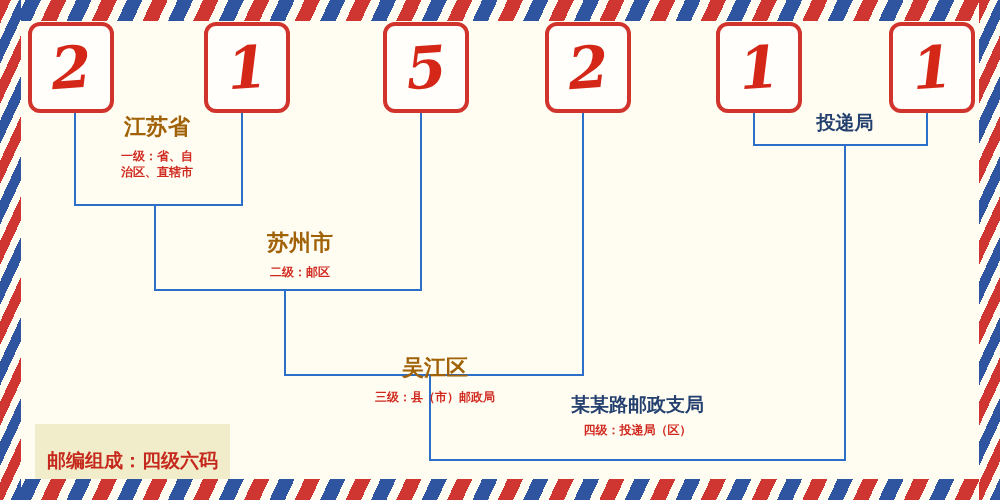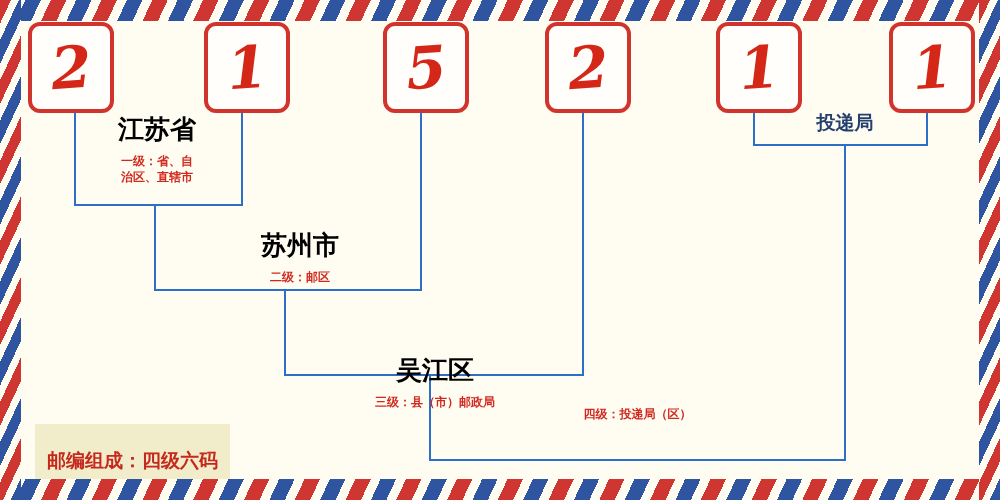--- a/index.html
+++ b/index.html
@@ -46,28 +46,28 @@
     color:#d42718;
     transform:rotate(-4deg);
   }
 
   
   svg.connectors { position:absolute; left:0; top:0; z-index:1; }
   svg.connectors polyline { fill:none; stroke:#2b6fc9; stroke-width:2; }
 
   
   .lbl { position:absolute; text-align:center; z-index:2; }
-  .lbl .name { color:#000000; font-weight:bold; font-size:26px; display:block; }
+  .lbl .name { color:#a16207; font-weight:bold; font-size:22px; display:block; }
   .lbl .desc { color:#d02a20; font-weight:bold; font-size:12px; line-height:1.35; margin-top:6px; display:block; }
   .lbl.navy .name { color:#24406e; font-size:19px; }
   .lbl-province { left:62px;  top:112px; width:190px; }
   .lbl-city     { left:205px; top:228px; width:190px; }
   .lbl-district { left:295px; top:313px; width:280px;margin-top:40px; }
   .lbl-branch   { left:495px; top:392px; width:285px; }
-  .lbl-branch .desc { margin-top:14px; }
+  .lbl-branch .desc { margin-top:4px; }
   .lbl-delivery { left:765px; top:110px; width:160px;font-family:Liberation Serif, serif; }
 
   
   .badge {
     position:absolute; left:35px; top:424px;
     background:#f1ecc9;
     color:#c5281c; font-weight:bold; font-size:19px;
     padding:24px 12px;
     z-index:2;
   }
@@ -119,20 +119,21 @@
   <span class="name">苏州市</span>
   <span class="desc">二级：邮区</span>
 </div>
 
 <div class="lbl lbl-district">
   <span class="name">吴江区</span>
   <span class="desc">三级：县（市）邮政局</span>
 </div>
 
 <div class="lbl lbl-branch navy">
+  <span class="name">某某路邮政支局</span>
   <span class="desc">四级：投递局（区）</span>
 </div>
 
 <div class="lbl lbl-delivery navy">
   <span class="name">投递局</span>
 </div>
 
 <div class="badge">邮编组成：四级六码</div>
 
 </body></html>

